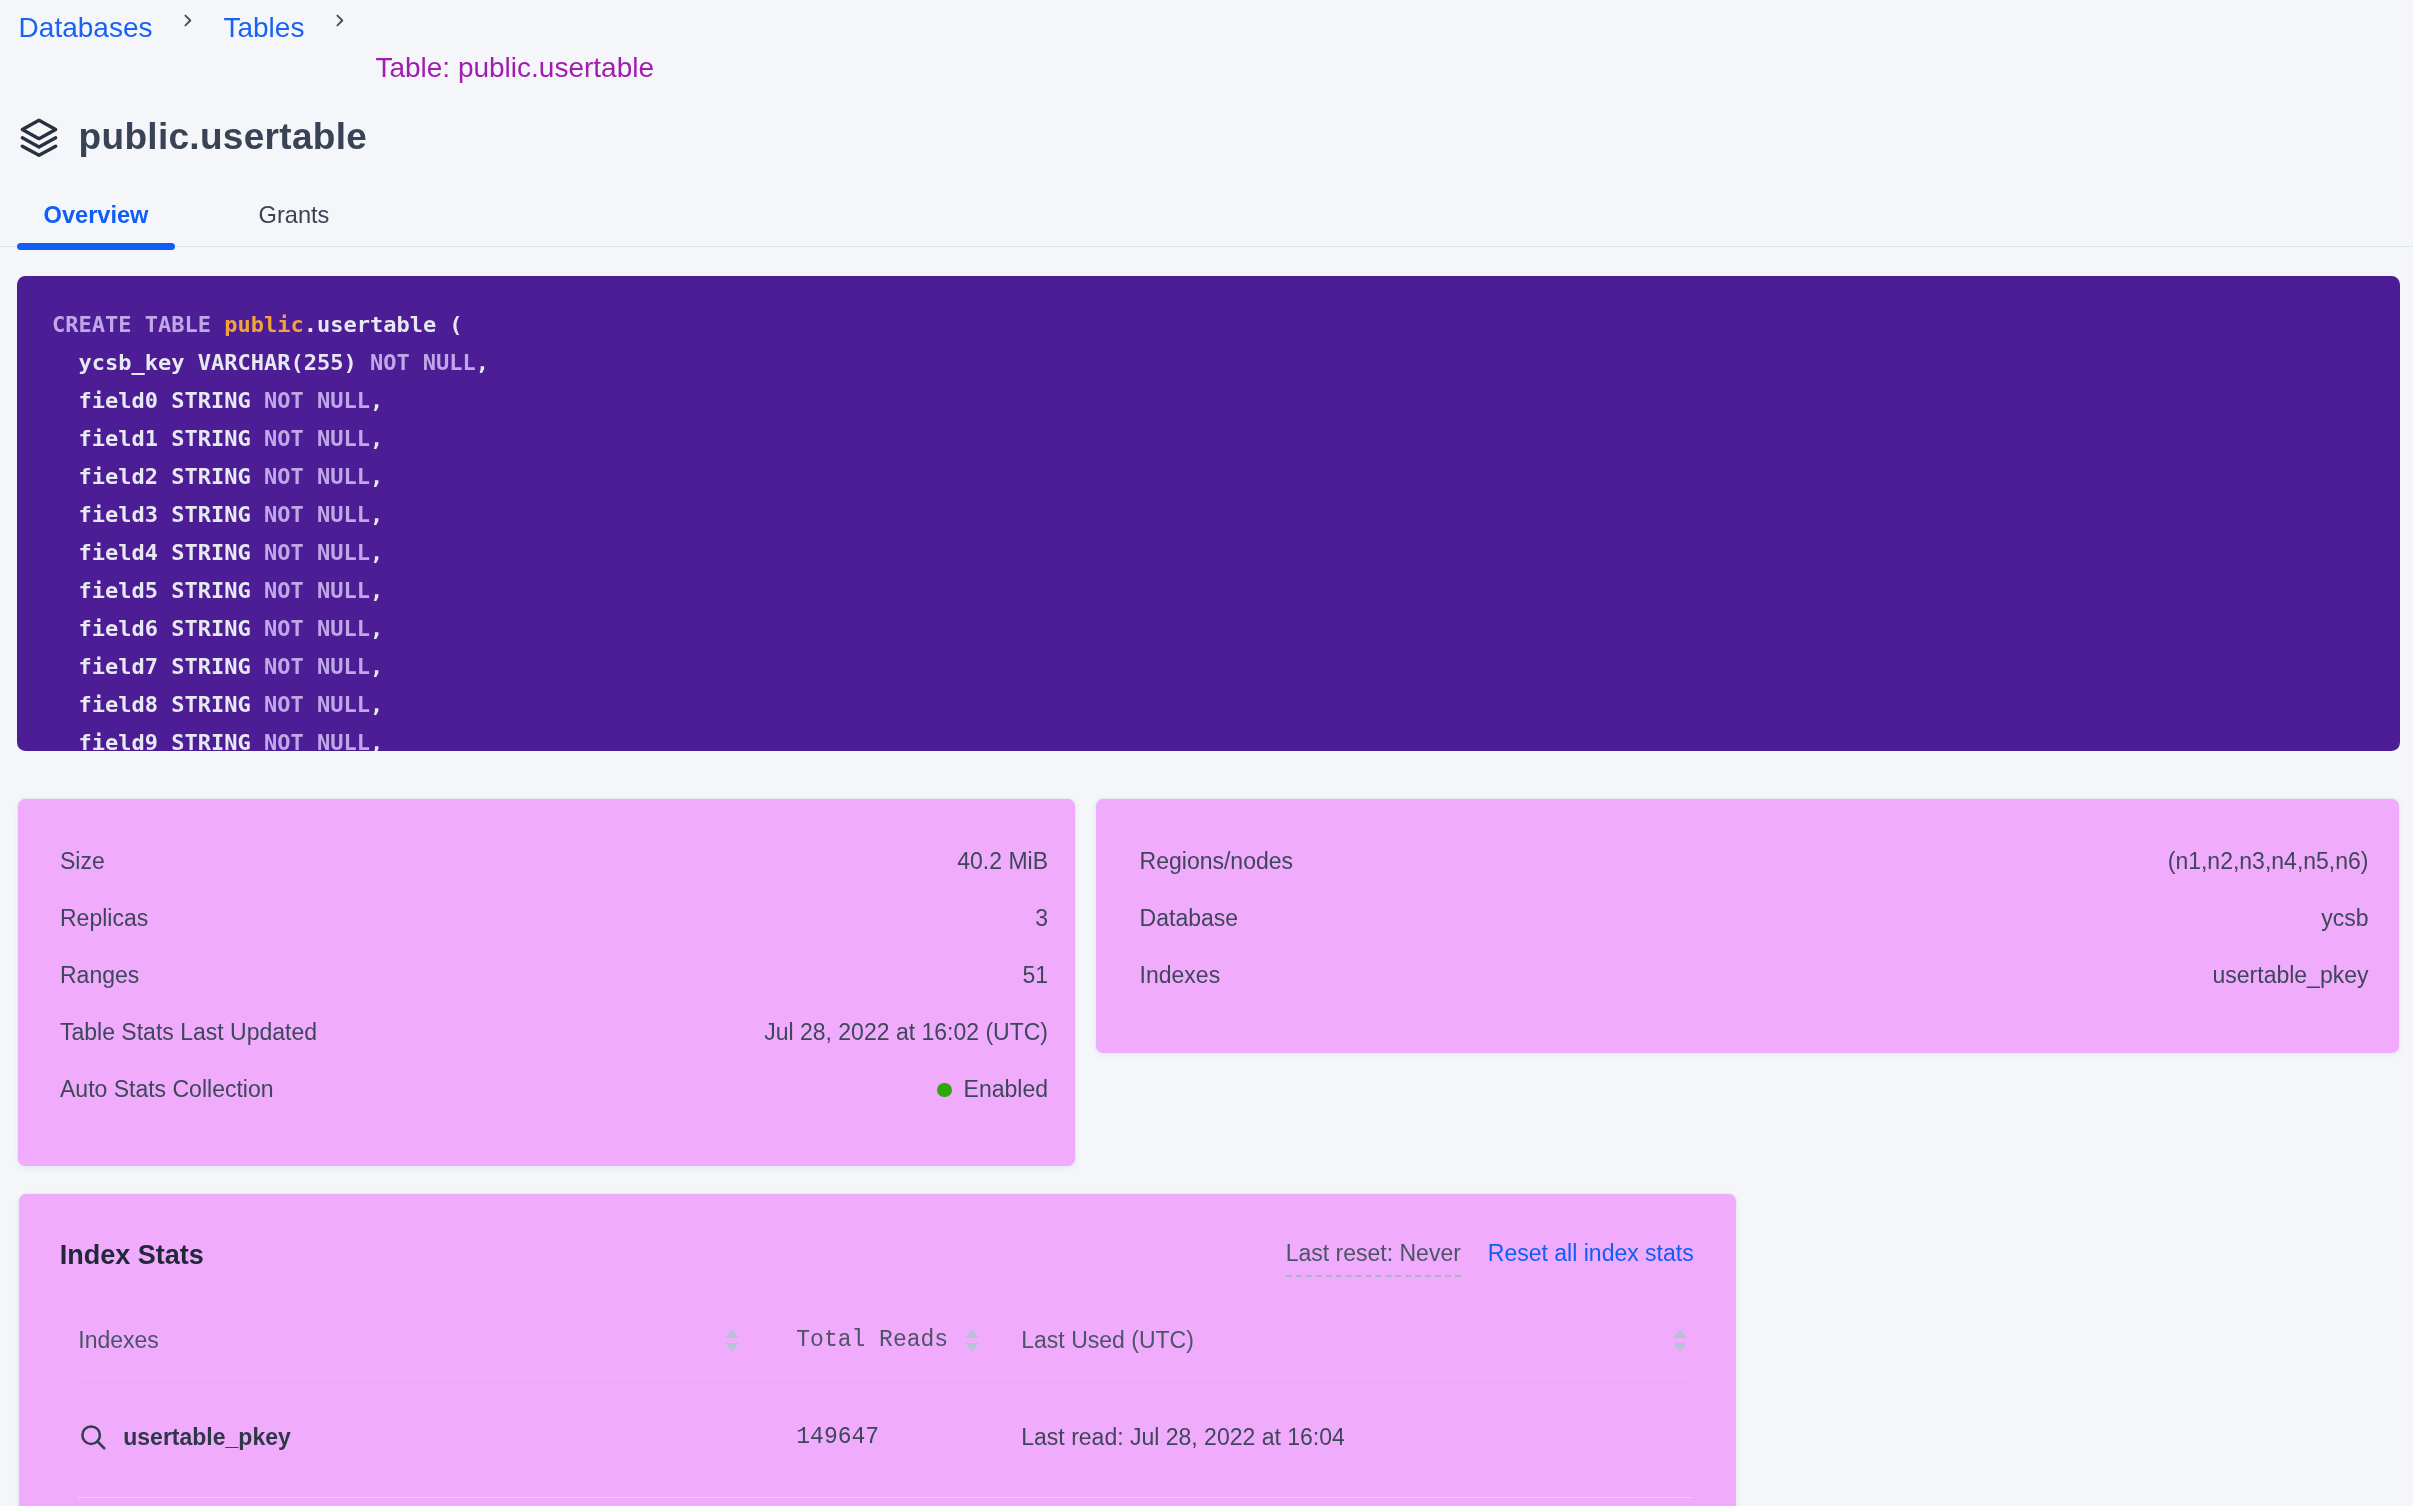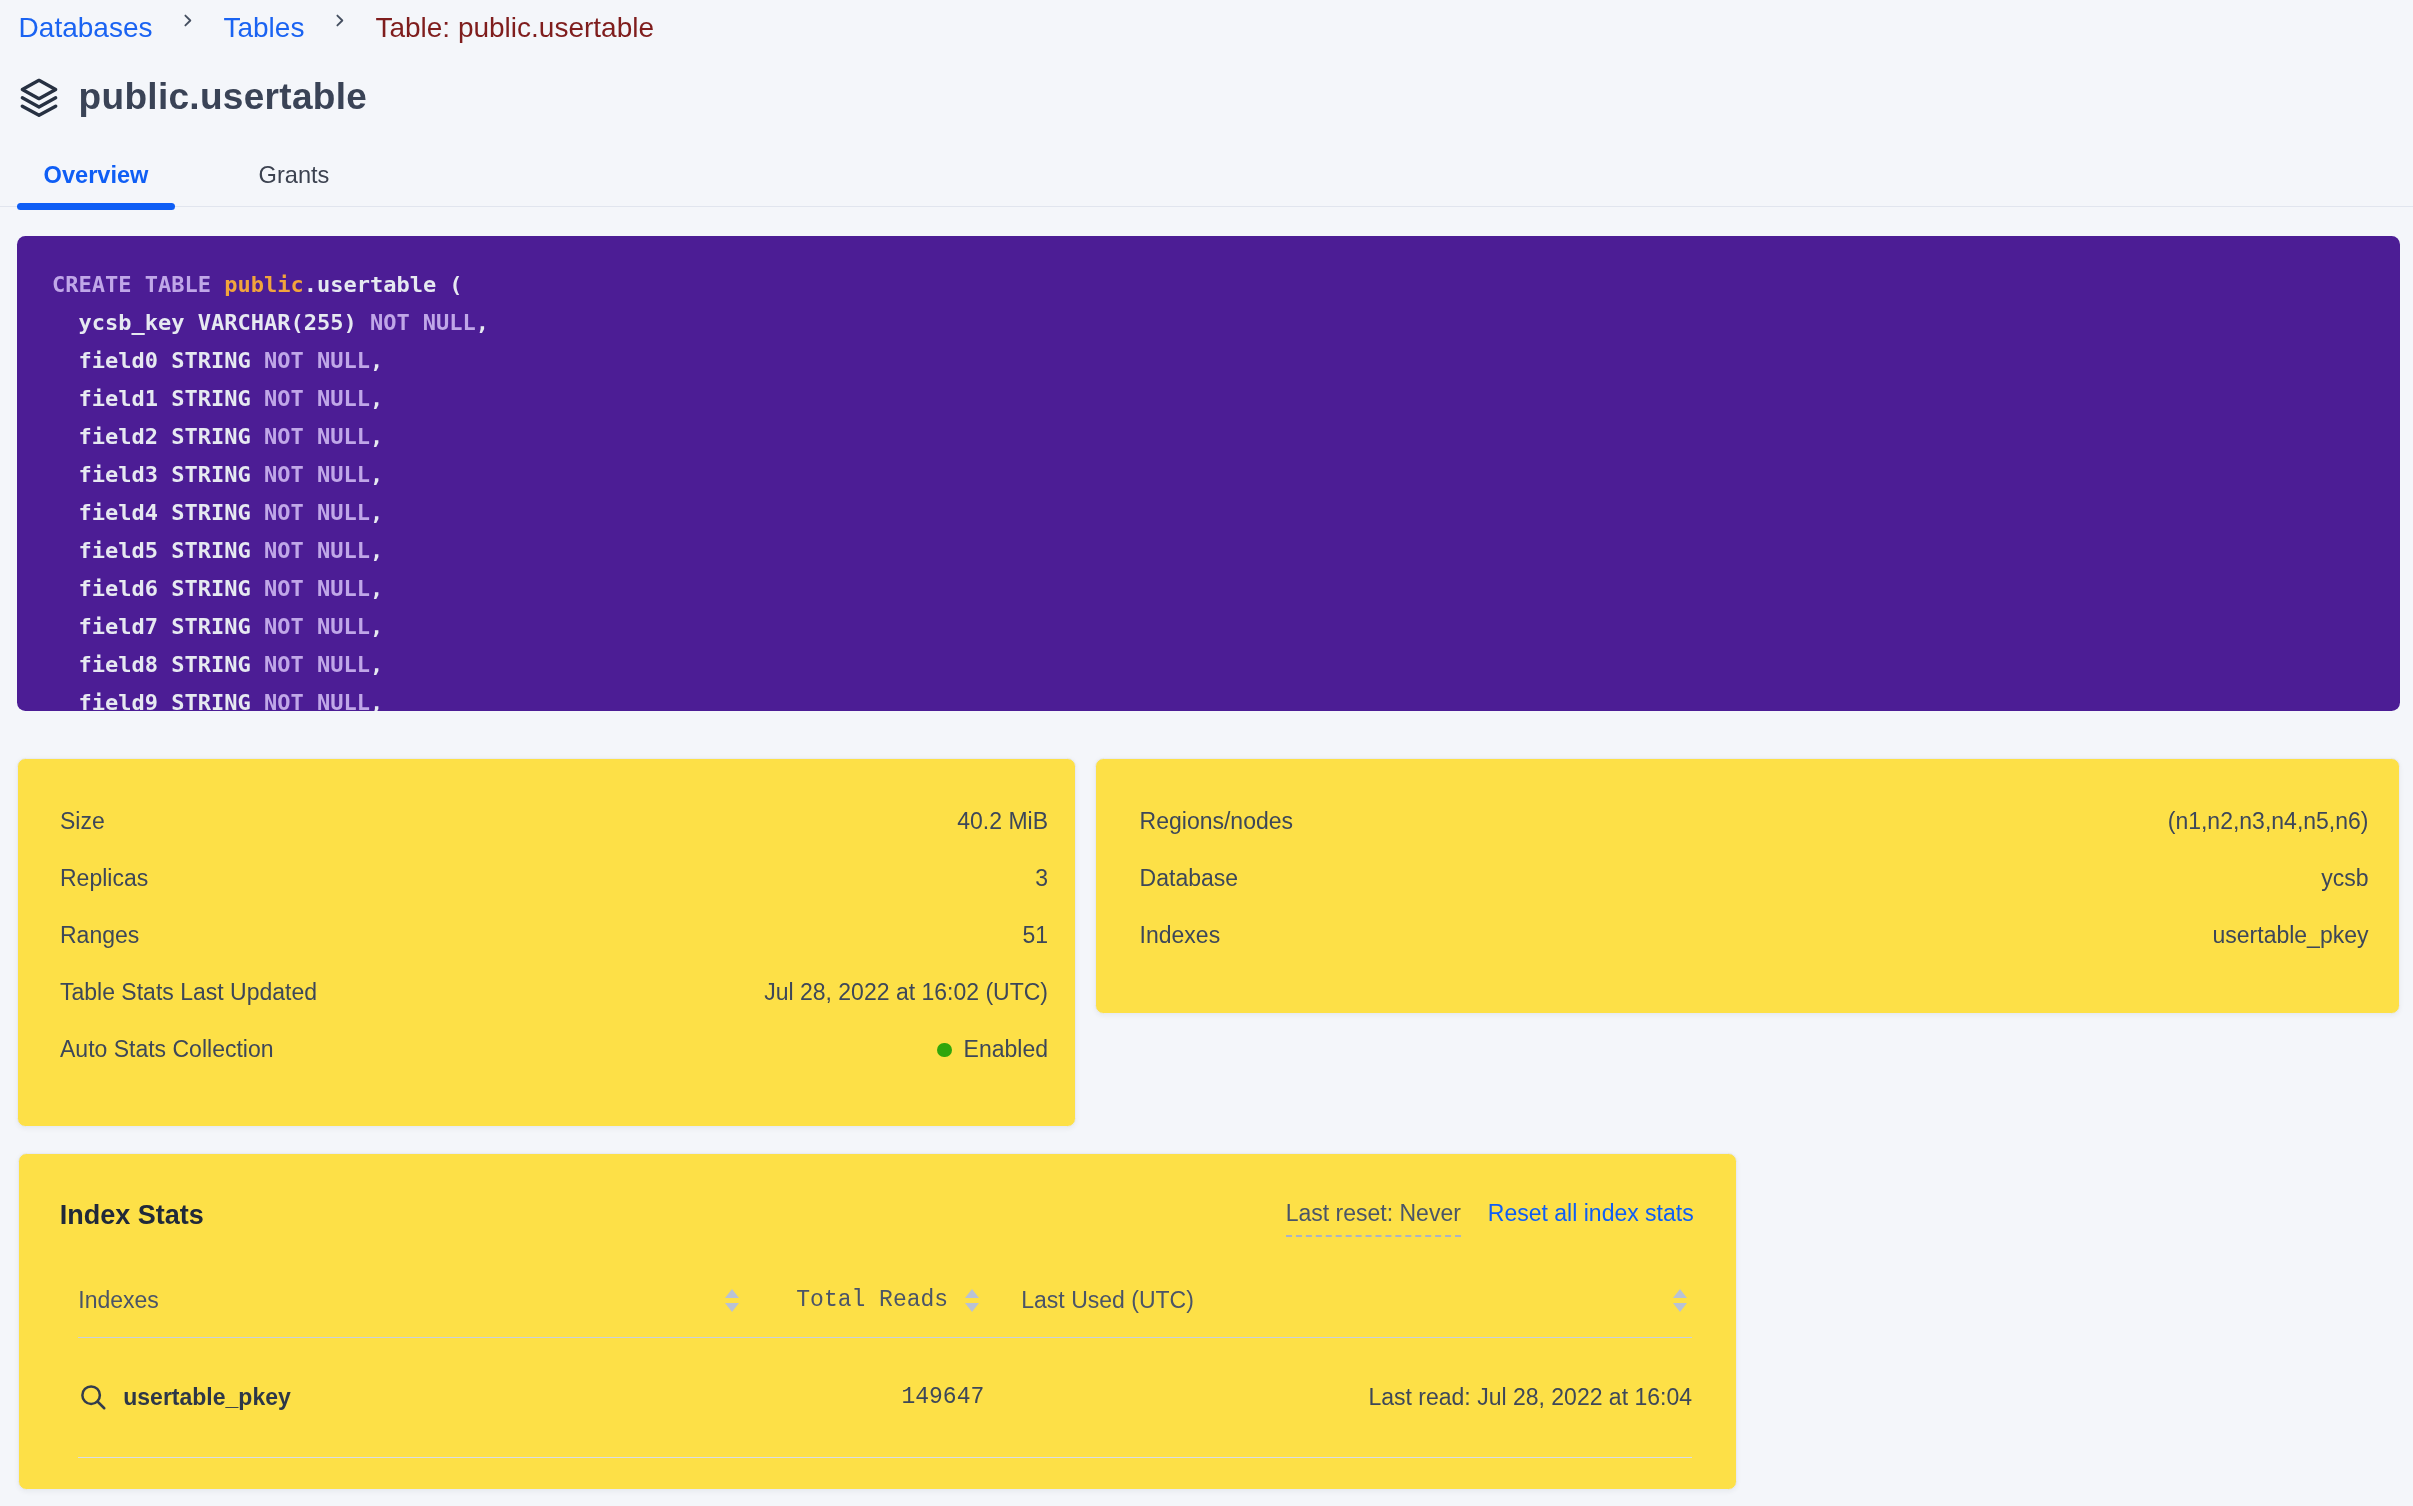--- a/index.html
+++ b/index.html
@@ -9,21 +9,21 @@
     background:#f4f6fa;
     font-family:"Liberation Sans", sans-serif;
     color:#3d4759;
     overflow:hidden;
     position:relative;
   }
 
   
   .breadcrumb { margin:11.8px 17px 0 18.6px; display:flex; align-items:flex-start; gap:27px; font-size:28px; }
   .crumb-link { color:#1a63f2; text-decoration:none; cursor:pointer; }
-  .crumb-current { color:#7f1d1d; }
+  .crumb-current { color:#a21caf;margin-top:40px; }
   .crumb-sep svg { width:17px; height:17px; display:block; }
 
   
   .title-row { margin:32px 17px 0 18.6px; display:flex; align-items:center; gap:20px; }
   .layers-icon svg { width:40px; height:40px; display:block; }
   .page-title { font-size:37px; font-weight:600; color:#3a4356; letter-spacing:0.3px; }
 
   
   .tabs { margin-top:44px; border-bottom:1.7px solid #e1e5ee; display:flex; gap:40px; padding-left:17px; }
   .tab { width:158px; text-align:center; font-size:23.6px; padding-bottom:17px; color:#3c4250; position:relative; cursor:pointer; }
@@ -37,22 +37,22 @@
     padding:30px 25px 0 35px;
     font-family:"DejaVu Sans Mono", monospace;
     font-size:22px; line-height:38px; font-weight:700;
     white-space:pre;
   }
   .tok-keyword { color:#c0a7e8; }
   .tok-schema  { color:#f2a43c; }
   .tok-plain   { color:#e6e9f1; }
 
   
-  .card { background:#fde047; border:0.8px solid #e8ebf2; border-radius:8.4px;
-          box-shadow:0 1.7px 5px rgba(20,30,50,.05);text-align:right; }
+  .card { background:#f0abfc; border:0.8px solid #e8ebf2; border-radius:8.4px;
+          box-shadow:0 1.7px 5px rgba(20,30,50,.05); }
   .cards-row { margin:47px 13.5px 0 17px; display:flex; gap:18.6px; align-items:flex-start; }
   .card-left  { width:1059px; height:369px; padding:34px 27px 0 42px; }
   .card-right { flex:1; height:256px; padding:34px 30px 0 44px; }
   .detail-row { height:57px; display:flex; justify-content:space-between; align-items:center; font-size:23px; color:#3d4759; }
   .detail-value { display:flex; align-items:center; }
   .status-dot { width:14.3px; height:14.3px; border-radius:50%; background:#30a60c; display:inline-block; margin-right:11.8px; }
 
   
   .index-card { margin:26px 13.5px 0 17.7px; width:1719px; height:337px; padding:46px 42px 0 41px; }
   .ix-head { display:flex; justify-content:space-between; align-items:flex-start; }

